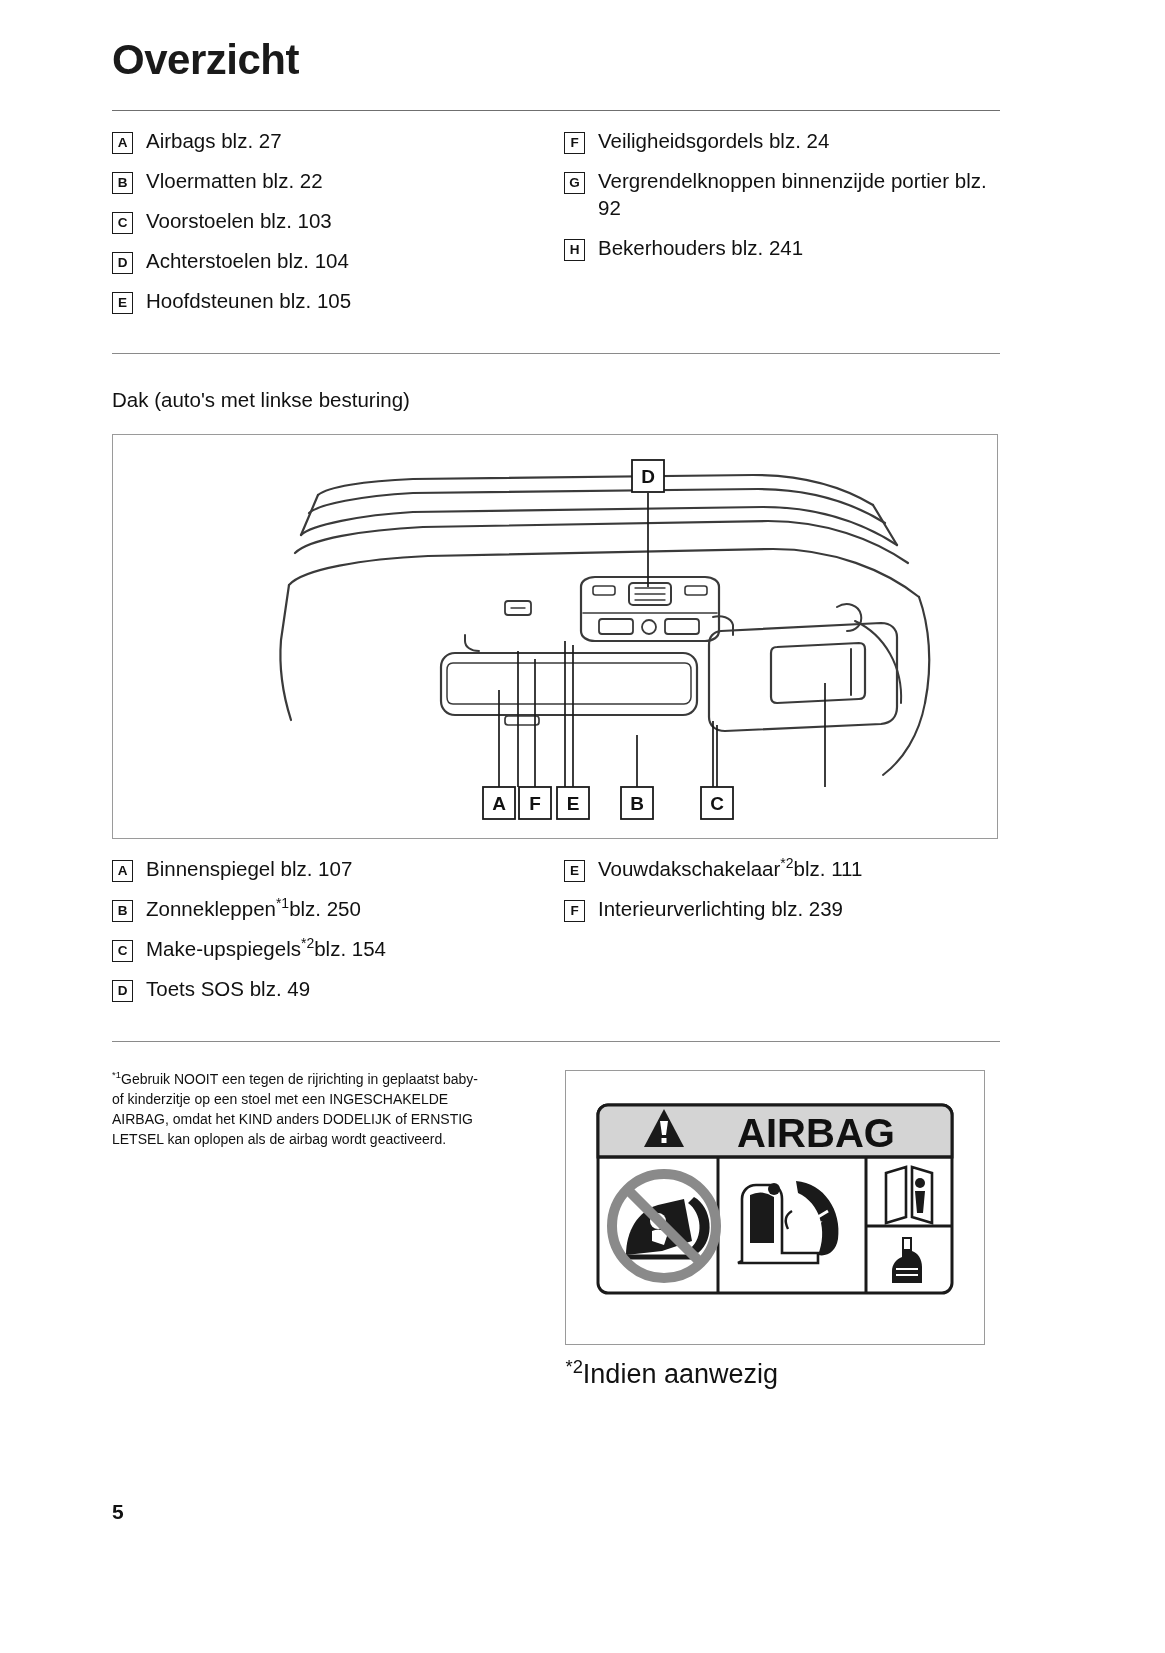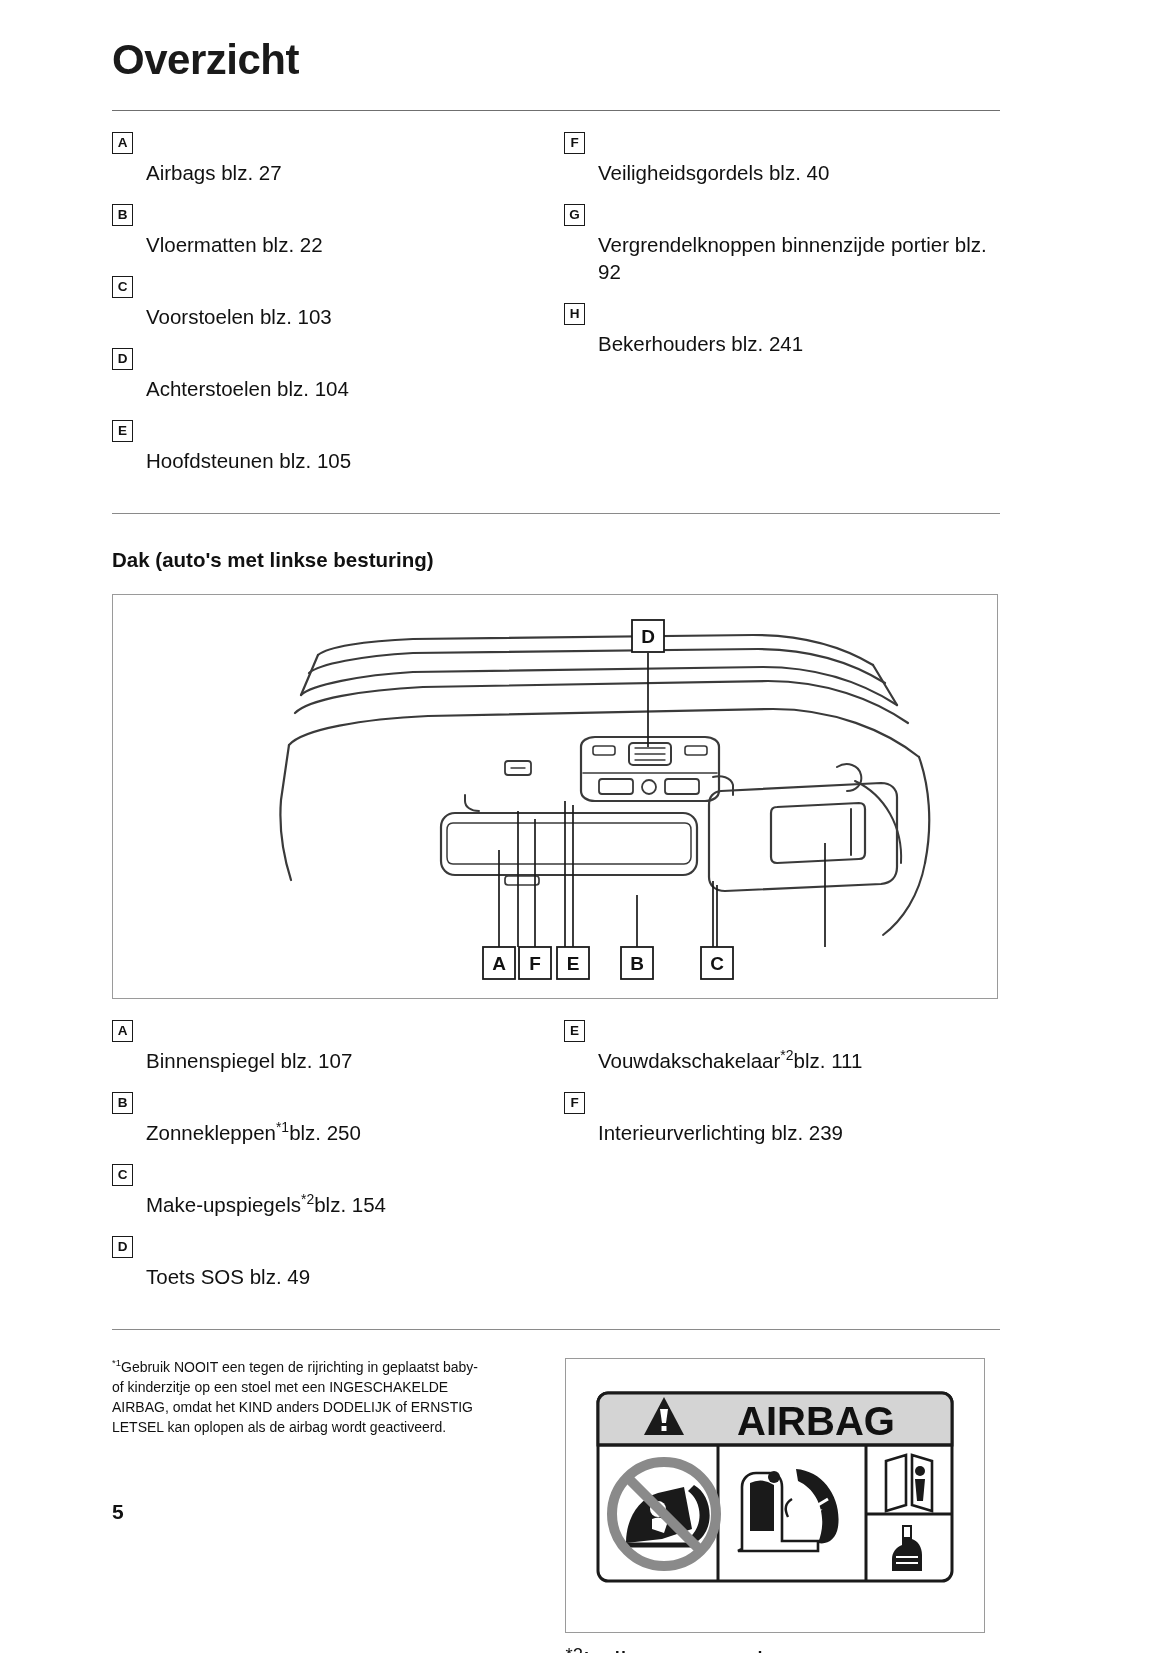--- a/index.html
+++ b/index.html
@@ -77,32 +77,31 @@
     min-width: 11px;
     text-align: center;
     margin-right: 13px;
     margin-top: 5px;
     flex: 0 0 auto;
     background: #fff;
     font-family: "Liberation Sans", sans-serif;
   }
   .legend-text {
     flex: 1 1 auto;
-    margin-top: 32px;
   }
   sup {
     font-size: 0.68em;
     vertical-align: super;
     line-height: 0;
   }
 
   
   .section-heading {
     font-size: 20.5px;
-    font-weight: bold;
+    font-weight: normal;
     margin: 34px 0 22px 0;
   }
 
   
   .figure-box {
     border: 1.3px solid #9a9a9a;
     width: 886px;
     height: 405px;
     box-sizing: border-box;
     position: relative;
@@ -186,21 +185,21 @@
         <div class="legend-item">
           <span class="tag">E</span>
           <span class="legend-text">Hoofdsteunen blz. 105</span>
         </div>
 
       </div>
       <div class="legend-col right">
 
         <div class="legend-item">
           <span class="tag">F</span>
-          <span class="legend-text">Veiligheidsgordels blz. 40</span>
+          <span class="legend-text">Veiligheidsgordels blz. 24</span>
         </div>
 
         <div class="legend-item">
           <span class="tag">G</span>
           <span class="legend-text">Vergrendelknoppen binnenzijde portier blz. 92</span>
         </div>
 
         <div class="legend-item">
           <span class="tag">H</span>
           <span class="legend-text">Bekerhouders blz. 241</span>

